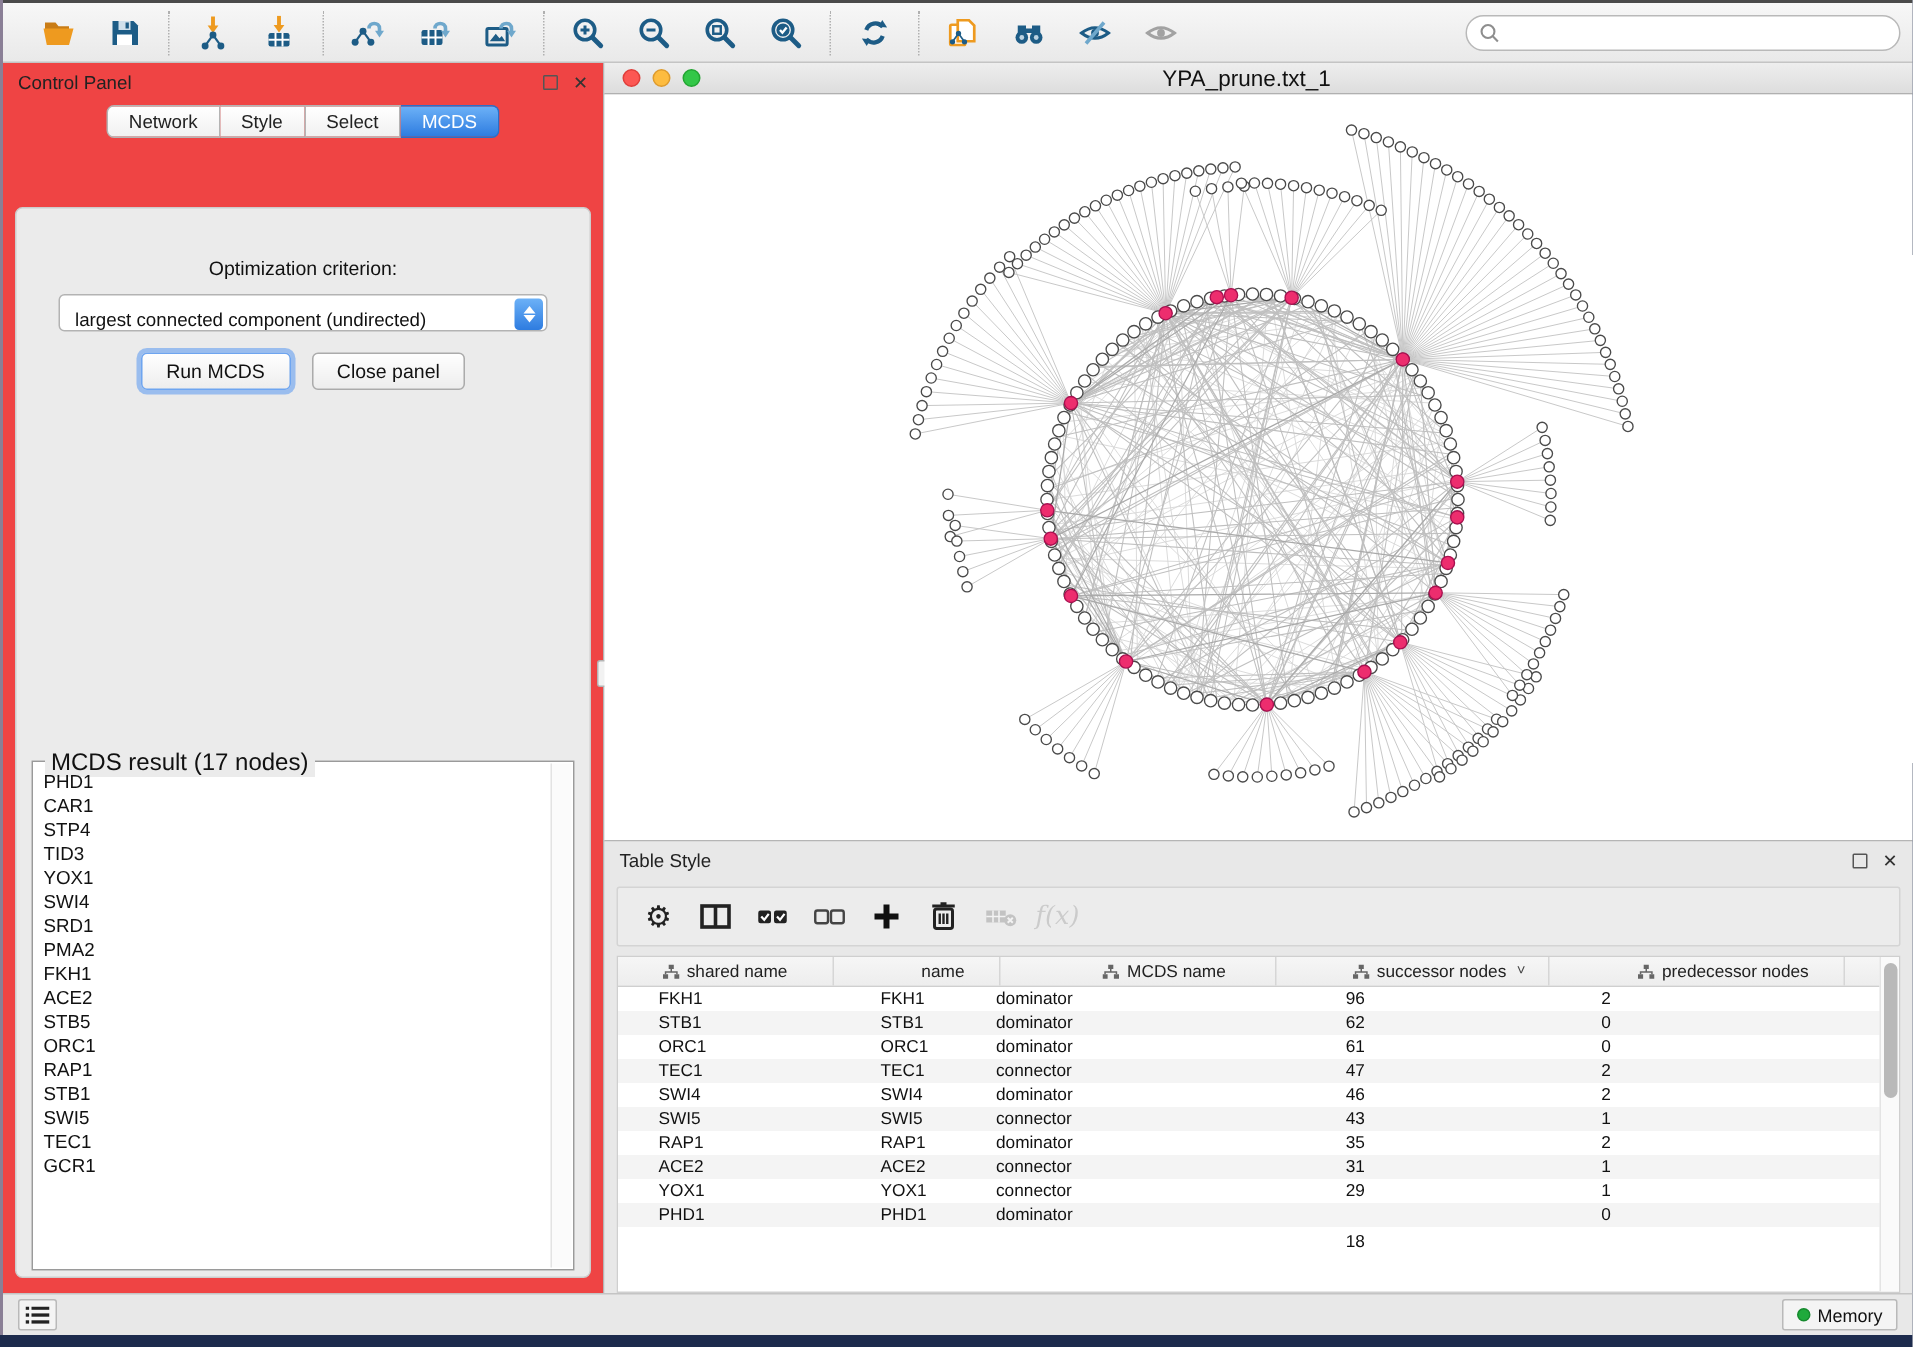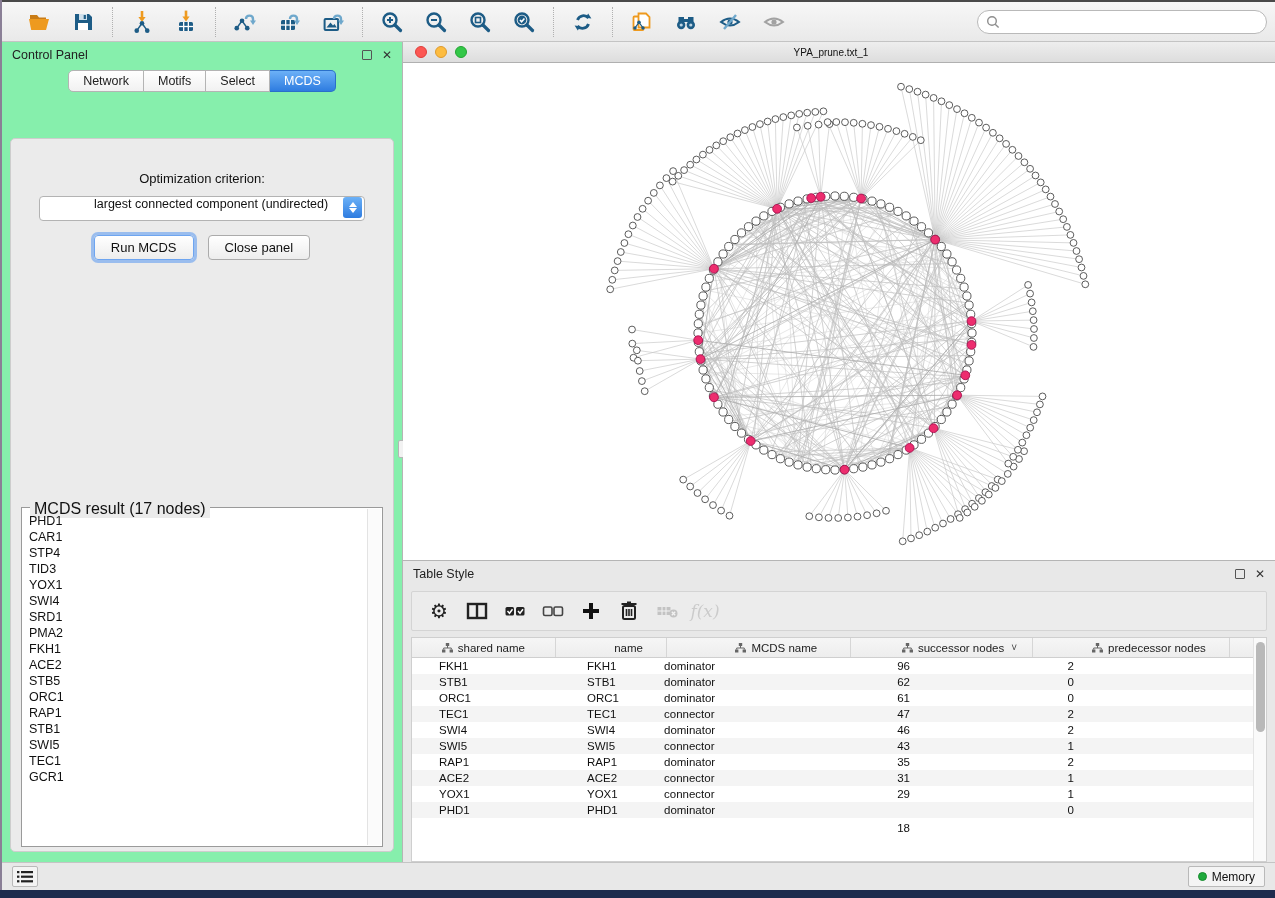--- a/index.html
+++ b/index.html
@@ -19,36 +19,36 @@
                   padding:0 10px 0 28px; font-size:12px; outline:none; }
   #search-icon { position:absolute; left:9px; top:5px; }
 
   
   #main { flex:1 1 auto; display:flex; min-height:0; position:relative; }
   #vdivider { width:1px; background:#b5b5b5; position:relative; }
   #vdivider .grip { position:absolute; left:-4px; top:398px; width:9px; height:18px; background:#f2f2f2;
                     border:1px solid #b5b5b5; border-radius:2px; }
 
   
-  #control-panel { width:400px; flex:0 0 auto; background:#86efac; display:flex; flex-direction:column; position:relative; }
+  #control-panel { width:400px; flex:0 0 auto; background:#ef4444; display:flex; flex-direction:column; position:relative; }
   .panel-head { height:26px; display:flex; align-items:center; padding:0 10px; font-size:12.5px; color:#222; }
   .panel-head .spacer { flex:1; }
   .win-glyph { font-size:12px; color:#333; margin-left:10px; cursor:default; line-height:1; }
   .win-glyph.sq { font-size:11px; border:1.5px solid #555; width:10px; height:10px; display:inline-block; border-radius:1px; }
   #cp-tabs { display:flex; justify-content:center; position:relative; z-index:2; margin-top:2px; }
   .seg-tab { background:linear-gradient(#ffffff,#f1f1f1); border:1px solid #b4b4b4; border-left-width:0;
              font-size:12.5px; padding:3px 14px; color:#222; }
   .seg-tab:first-child { border-left-width:1px; border-radius:5px 0 0 5px; }
   .seg-tab:last-child { border-radius:0 5px 5px 0; }
   .seg-tab.active { background:linear-gradient(#6cb1f7,#2e7ce0); color:#fff; border-color:#2a6fc9; }
   #cp-box { position:absolute; left:8px; right:8px; top:96px; bottom:10px; background:#ebebeb;
             border:1px solid #cdcdcd; border-radius:5px; }
   #opt-label { text-align:center; margin-top:32px; font-size:13px; color:#111; }
   #opt-select { margin:10px auto 0; width:326px; height:25px; background:#fff; border:1px solid #b3b3b3;
-                border-radius:4px; display:flex; align-items:flex-start; position:relative;padding-left:44px; }
+                border-radius:4px; display:flex; align-items:flex-end; position:relative; }
   #opt-select .val { flex:1; font-size:12.5px; padding-left:10px; color:#111; white-space:nowrap; }
   #opt-select .stepper { width:19px; height:21px; margin-right:2px; border-radius:3px;
                 background:linear-gradient(#6cb1f7,#2e7ce0); display:flex; flex-direction:column;
                 align-items:center; justify-content:center; gap:1px; }
   .chev { width:0; height:0; border-left:4px solid transparent; border-right:4px solid transparent; }
   .chev.up { border-bottom:5px solid #fff; }
   .chev.down { border-top:5px solid #fff; }
   #cp-buttons { display:flex; justify-content:center; gap:14px; margin-top:14px; }
   .aq-btn { background:linear-gradient(#ffffff,#ededed); border:1px solid #ababab; border-radius:4px;
             font-size:13px; padding:4px 16px; color:#111; font-family:"Liberation Sans",sans-serif; }
@@ -62,21 +62,21 @@
   
   #right { flex:1 1 auto; display:flex; flex-direction:column; min-width:0; }
   #net-pane { height:519px; flex:0 0 auto; display:flex; flex-direction:column; border-bottom:1px solid #b5b5b5; }
   #net-titlebar { height:21px; background:linear-gradient(#eeeeee,#dddddd); border-bottom:1px solid #b0b0b0;
                   display:flex; align-items:center; position:relative; }
   .lights { display:flex; gap:8px; margin-left:12px; }
   .light { width:12px; height:12px; border-radius:50%; }
   .light.red { background:#fc5753; border:1px solid #df3e3a; }
   .light.yellow { background:#fdbc40; border:1px solid #de9b2d; }
   .light.green { background:#33c748; border:1px solid #23a532; }
-  #net-title { position:absolute; left:0; right:16px; text-align:center; font-size:10px; color:#111; }
+  #net-title { position:absolute; left:0; right:16px; text-align:center; font-size:15px; color:#111; }
   #net-canvas { flex:1; background:#fff; position:relative; overflow:hidden; }
 
   
   #table-panel { flex:1 1 auto; background:#e8e8e8; display:flex; flex-direction:column; min-height:0; position:relative; }
   #tp-toolbar { margin:4px 8px 0; height:40px; background:#ececec; border:1px solid #d4d4d4; border-radius:2px;
                 display:flex; align-items:center; gap:4px; padding:0 10px; }
   .tp-btn { width:34px; height:32px; display:flex; align-items:center; justify-content:center; }
   .tp-btn.disabled { opacity:.4; }
   .fx-label { font-family:"DejaVu Serif", serif; font-style:italic; font-size:17px; color:#9a9a9a; }
   #tp-table { margin:6px 8px 0; flex:1; background:#fff; border:1px solid #cfcfcf; display:flex; flex-direction:column; min-height:0; position:relative; }
@@ -279,21 +279,21 @@
 
     <div id="control-panel">
       <div class="panel-head">
         <span>Control Panel</span>
         <span class="spacer"></span>
         <span class="win-glyph sq"></span>
         <span class="win-glyph">✕</span>
       </div>
       <div id="cp-tabs">
           <div class="seg-tab">Network</div>
-          <div class="seg-tab">Motifs</div>
+          <div class="seg-tab">Style</div>
           <div class="seg-tab">Select</div>
           <div class="seg-tab active">MCDS</div>
         </div>
       <div id="cp-box">
         <div id="opt-label">Optimization criterion:</div>
         <div id="opt-select">
           <span class="val">largest connected component (undirected)</span>
           <span class="stepper">
             <span class="chev up"></span>
               <span class="chev down"></span>

